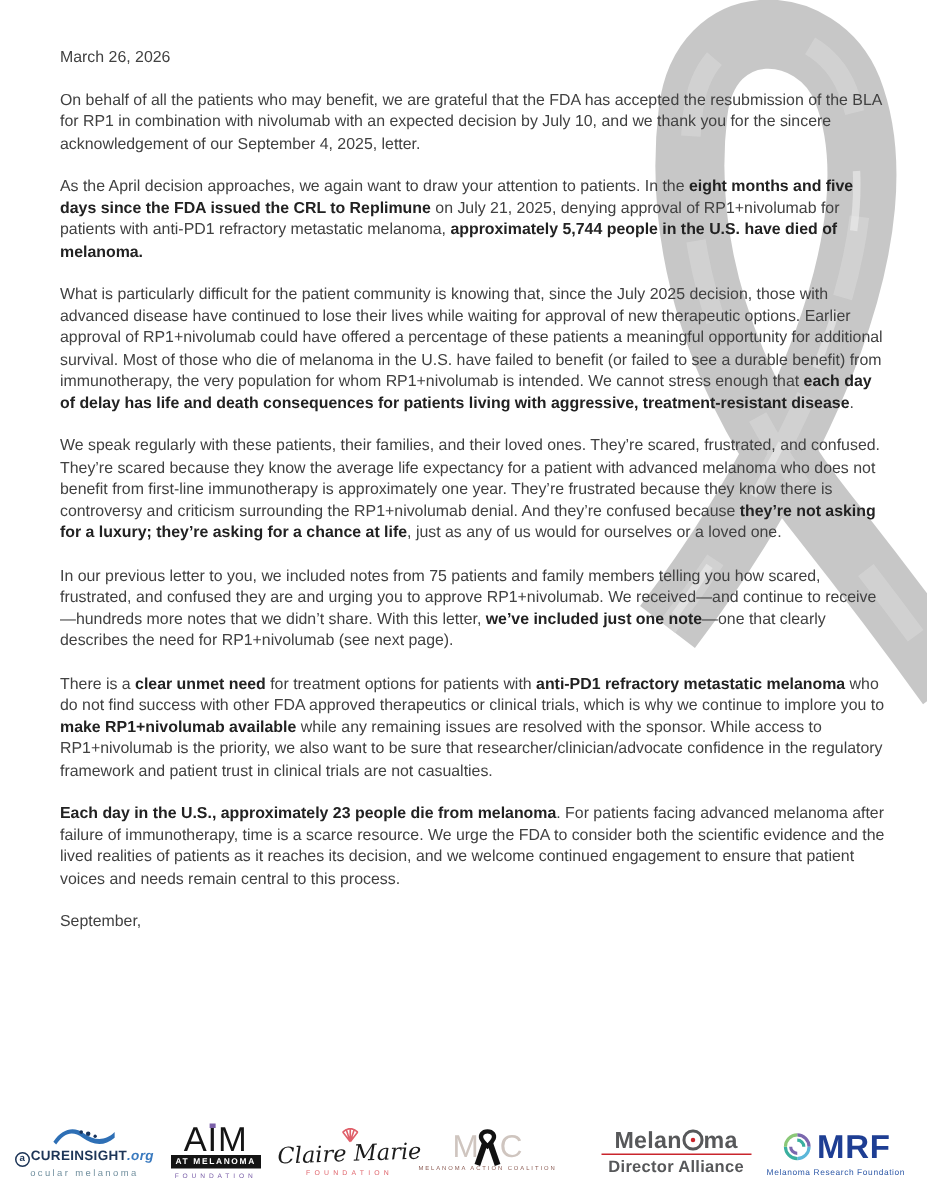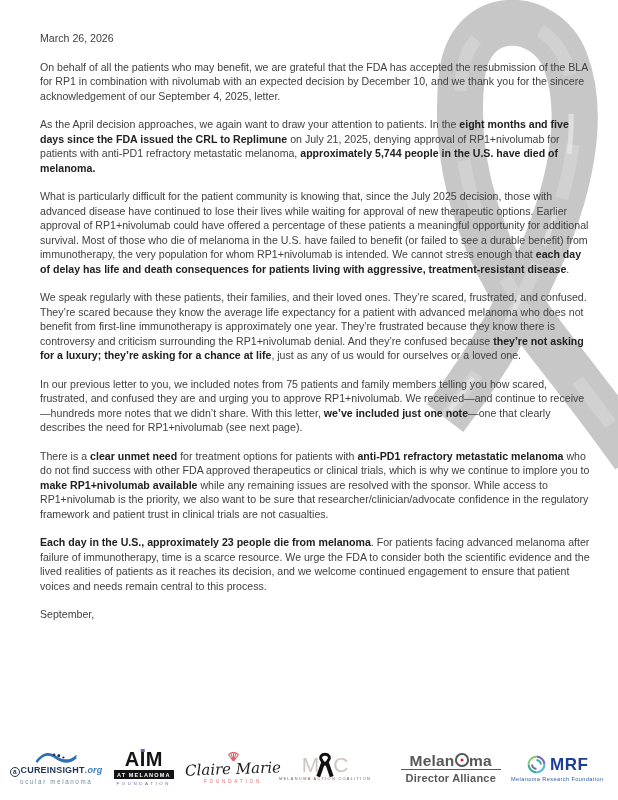--- a/index.html
+++ b/index.html
@@ -23,21 +23,21 @@
   
   .acure{width:94px;}
   .acure-wave{margin-bottom:1px;}
   .acure-name{font-size:9px;font-weight:bold;color:#1d3557;letter-spacing:.2px;white-space:nowrap;}
   .acure-a{display:inline-block;width:8px;height:8px;line-height:8px;border:1px solid #1d3557;border-radius:50%;text-align:center;font-size:6.5px;font-weight:bold;margin-right:.5px;vertical-align:-1px;}
   .acure-org{color:#3a7abf;font-style:italic;}
   .acure-sub{font-size:6.3px;color:#72909f;letter-spacing:1.6px;margin-top:1px;}
 
   
   .aim{width:86px;}
-  .aim-main{font-size:20px;line-height:19px;font-weight:700;color:#141414;letter-spacing:.5px;font-family:"Liberation Sans",sans-serif;}
+  .aim-main{font-size:23px;line-height:19px;font-weight:400;color:#141414;letter-spacing:.5px;font-family:"Liberation Sans",sans-serif;}
   .aim-i{position:relative;display:inline-block;}
   .aim-i::after{content:"";position:absolute;left:50%;transform:translateX(-50%);top:-1.5px;width:4.5px;height:3.5px;background:#7a5fa8;}
   .aim-bar{background:#141414;color:#ffffff;font-size:5.6px;font-weight:bold;letter-spacing:1.1px;padding:1.5px 3px;margin-top:1px;white-space:nowrap;}
   .aim-found{font-size:4.4px;color:#7a5fa8;letter-spacing:2.6px;margin-top:1.5px;}
 
   
   .claire{width:96px;}
   .claire-script{font-family:"DejaVu Serif",serif;font-style:italic;font-size:15px;line-height:15px;color:#1c1c1c;white-space:nowrap;transform:rotate(-2deg);}
   .claire-found{font-size:4.6px;color:#e0666d;letter-spacing:2.8px;margin-top:2px;}
 
@@ -51,42 +51,42 @@
   .mra{width:112px;margin-left:28px;}
   .mra-top{font-size:15.5px;line-height:15px;font-weight:800;color:#57585a;letter-spacing:.2px;display:flex;align-items:center;}
   .mra-o{display:inline-block;width:9.5px;height:9.5px;border:2px solid #57585a;border-radius:50%;position:relative;margin:0 .5px;font-size:0;color:transparent;}
   .mra-o::after{content:"";position:absolute;width:3px;height:3px;background:#c9252c;border-radius:50%;top:50%;left:50%;transform:translate(-50%,-50%);}
   .mra-rule{width:100px;height:1px;background:#c9252c;margin:1.5px 0;}
   .mra-bottom{font-size:11px;font-weight:bold;color:#57585a;letter-spacing:.2px;}
 
   
   .mrf{width:110px;}
   .mrf-top{display:flex;align-items:center;gap:3px;}
-  .mrf-acronym{font-size:17px;font-weight:800;color:#1e3e93;letter-spacing:.5px;}
+  .mrf-acronym{font-size:22px;font-weight:800;color:#1e3e93;letter-spacing:.5px;}
   .mrf-sub{font-size:5.6px;color:#2f5aa8;margin-top:1px;letter-spacing:.4px;}
 </style>
 </head>
 <body>
 
 <div class="page">
 
   <div class="watermark">
     <svg width="618" height="800" viewBox="0 0 618 800" xmlns="http://www.w3.org/2000/svg">
       <g fill="none" stroke-linecap="butt">
         <path d="M445 418 C 535 300, 600 150, 565 60 C 545 10, 470 6, 462 75 C 452 160, 478 255, 550 345 C 580 383, 608 420, 634 456" stroke="#c4c4c4" stroke-width="46" opacity="0.95"></path>
         <path d="M445 418 C 535 300, 600 150, 565 60 C 545 10, 470 6, 462 75 C 452 160, 478 255, 550 345 C 580 383, 608 420, 634 456" stroke="#d6d6d6" stroke-width="13" opacity="0.7" stroke-dasharray="55 70"></path>
         <path d="M450 410 C 535 295, 595 155, 562 68" stroke="#ededed" stroke-width="5" opacity="0.6" stroke-dasharray="40 55"></path>
       </g>
     </svg>
   </div>
 
   <div class="letter">
     <p class="date-line">March 26, 2026</p>
     <div>
-        <p class="para"><span>On behalf of all the patients who may benefit, we are grateful that the FDA has accepted the resubmission of the BLA for RP1 in combination with nivolumab with an expected decision by December 10, and we thank you for the sincere acknowledgement of our September 4, 2025, letter.</span></p>
+        <p class="para"><span>On behalf of all the patients who may benefit, we are grateful that the FDA has accepted the resubmission of the BLA for RP1 in combination with nivolumab with an expected decision by July 10, and we thank you for the sincere acknowledgement of our September 4, 2025, letter.</span></p>
         <p class="para"><span>As the April decision approaches, we again want to draw your attention to patients. In the </span><strong>eight months and five days since the FDA issued the CRL to Replimune</strong><span> on July 21, 2025, denying approval of RP1+nivolumab for patients with anti-PD1 refractory metastatic melanoma, </span><strong>approximately 5,744 people in the U.S. have died of melanoma.</strong></p>
         <p class="para"><span>What is particularly difficult for the patient community is knowing that, since the July 2025 decision, those with advanced disease have continued to lose their lives while waiting for approval of new therapeutic options. Earlier approval of RP1+nivolumab could have offered a percentage of these patients a meaningful opportunity for additional survival. Most of those who die of melanoma in the U.S. have failed to benefit (or failed to see a durable benefit) from immunotherapy, the very population for whom RP1+nivolumab is intended. We cannot stress enough that </span><strong>each day of delay has life and death consequences for patients living with aggressive, treatment-resistant disease</strong><span>.</span></p>
         <p class="para"><span>We speak regularly with these patients, their families, and their loved ones. They’re scared, frustrated, and confused. They’re scared because they know the average life expectancy for a patient with advanced melanoma who does not benefit from first-line immunotherapy is approximately one year. They’re frustrated because they know there is controversy and criticism surrounding the RP1+nivolumab denial. And they’re confused because </span><strong>they’re not asking for a luxury; they’re asking for a chance at life</strong><span>, just as any of us would for ourselves or a loved one.</span></p>
         <p class="para"><span>In our previous letter to you, we included notes from 75 patients and family members telling you how scared, frustrated, and confused they are and urging you to approve RP1+nivolumab. We received—and continue to receive—hundreds more notes that we didn’t share. With this letter, </span><strong>we’ve included just one note</strong><span>—one that clearly describes the need for RP1+nivolumab (see next page).</span></p>
         <p class="para"><span>There is a </span><strong>clear unmet need</strong><span> for treatment options for patients with </span><strong>anti-PD1 refractory metastatic melanoma</strong><span> who do not find success with other FDA approved therapeutics or clinical trials, which is why we continue to implore you to </span><strong>make RP1+nivolumab available</strong><span> while any remaining issues are resolved with the sponsor. While access to RP1+nivolumab is the priority, we also want to be sure that researcher/clinician/advocate confidence in the regulatory framework and patient trust in clinical trials are not casualties.</span></p>
         <p class="para"><strong>Each day in the U.S., approximately 23 people die from melanoma</strong><span>. For patients facing advanced melanoma after failure of immunotherapy, time is a scarce resource. We urge the FDA to consider both the scientific evidence and the lived realities of patients as it reaches its decision, and we welcome continued engagement to ensure that patient voices and needs remain central to this process.</span></p>
       </div>
     <p class="closing-line">September,</p>
   </div>
 

